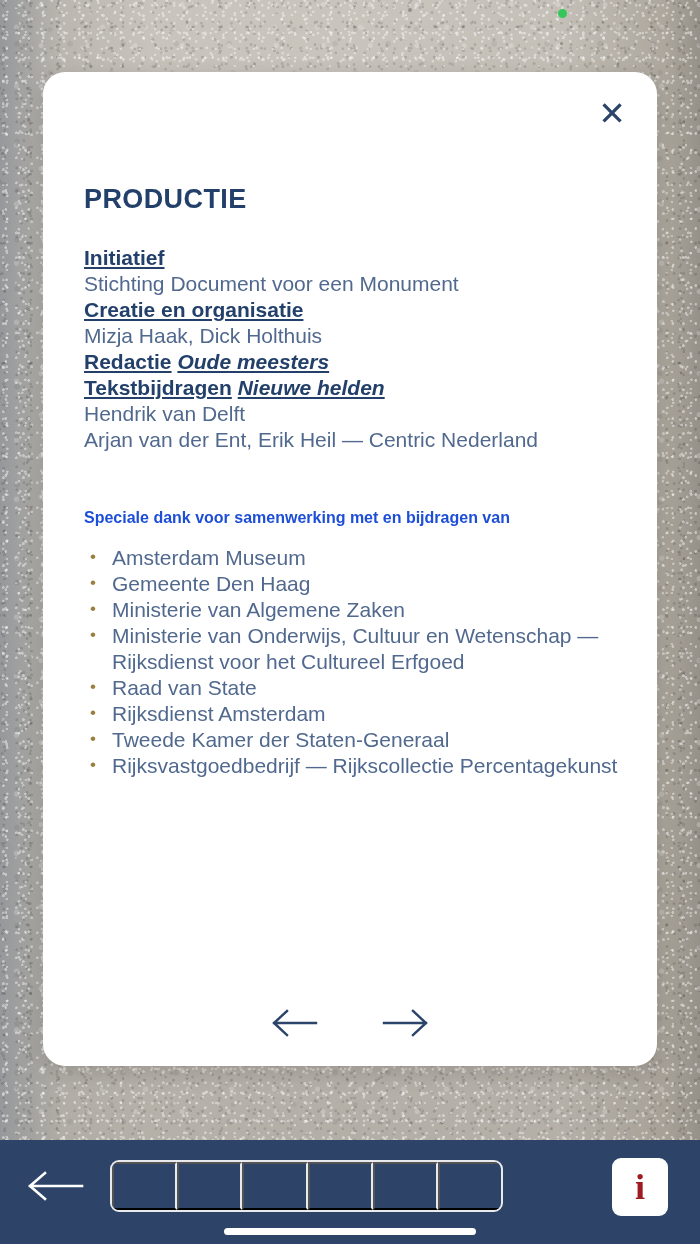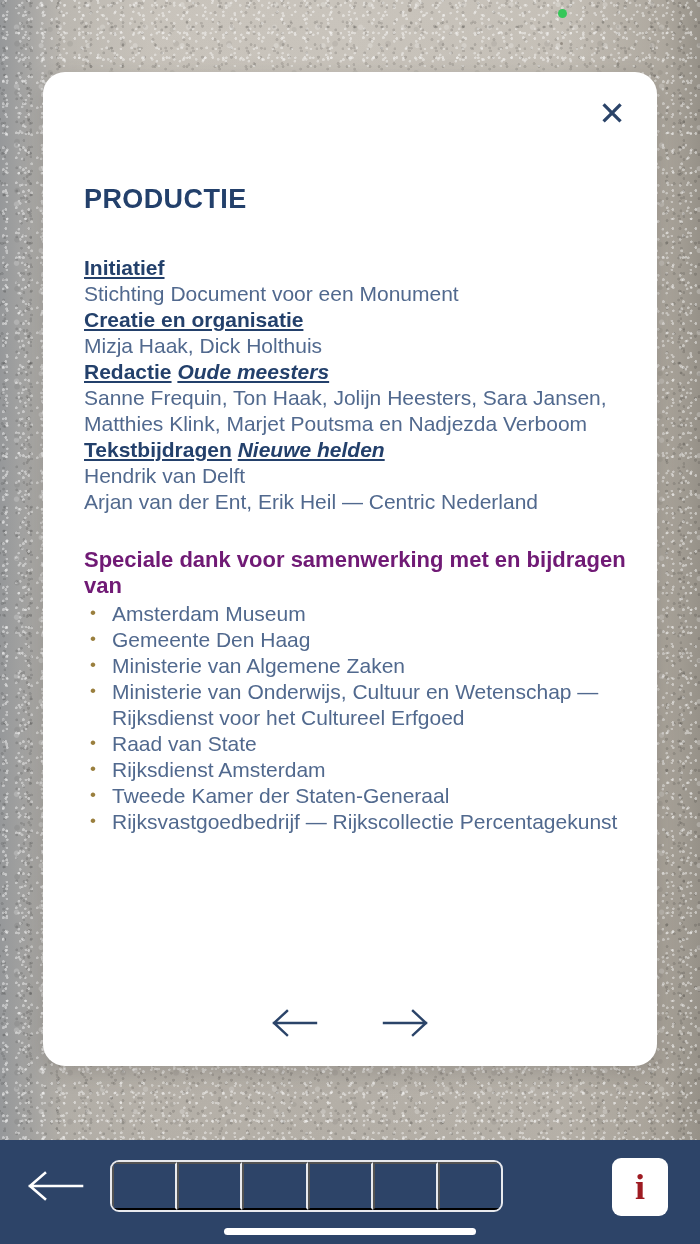--- a/index.html
+++ b/index.html
@@ -137,46 +137,46 @@
     left: 41px;
     top: 112px;
     right: 30px;
   }
 
   .card-title {
     font-size: 27px;
     font-weight: bold;
     color: #23406b;
     letter-spacing: 0.4px;
-    margin-bottom: 40px;
+    margin-bottom: 30px;
   }
 
   .credits p {
     font-size: 21px;
     line-height: 26px;
     color: #51698e;
     font-weight: 400;
   }
   .credits .lbl {
     font-weight: bold;
     color: #23406b;
     text-decoration: underline;
   }
 
   .thanks-title {
-    font-size: 22px;
+    font-size: 16px;
     line-height: 26px;
     font-weight: bold;
-    color: #701a75;
-    margin-top: 32px;
+    color: #1d4ed8;
+    margin-top: 52px;
   }
 
   .thanks-list {
     list-style: none;
-    margin-top: 2px;
+    margin-top: 14px;
   }
   .thanks-list li {
     position: relative;
     padding-left: 28px;
     font-size: 21px;
     line-height: 26px;
     color: #51698e;
   }
   .thanks-list li::before {
     content: "\2022";
@@ -290,21 +290,20 @@
   <div class="card-body">
 
     <div class="card-title">PRODUCTIE</div>
 
     <div class="credits">
         <p><span class="lbl">Initiatief</span></p>
         <p>Stichting Document voor een Monument</p>
         <p><span class="lbl">Creatie en organisatie</span></p>
         <p>Mizja Haak, Dick Holthuis</p>
         <p><span class="lbl">Redactie</span> <em class="lbl">Oude meesters</em></p>
-        <p>Sanne Frequin, Ton Haak, Jolijn Heesters, Sara Jansen, Matthies Klink, Marjet Poutsma en Nadjezda Verboom</p>
         <p><span class="lbl">Tekstbijdragen</span> <em class="lbl">Nieuwe helden</em></p>
         <p>Hendrik van Delft</p>
         <p>Arjan van der Ent, Erik Heil — Centric Nederland</p>
       </div>
 
     <div class="thanks-title">Speciale dank voor samenwerking met en bijdragen van</div>
 
     <ul class="thanks-list">
         <li>Amsterdam Museum</li>
         <li>Gemeente Den Haag</li>

